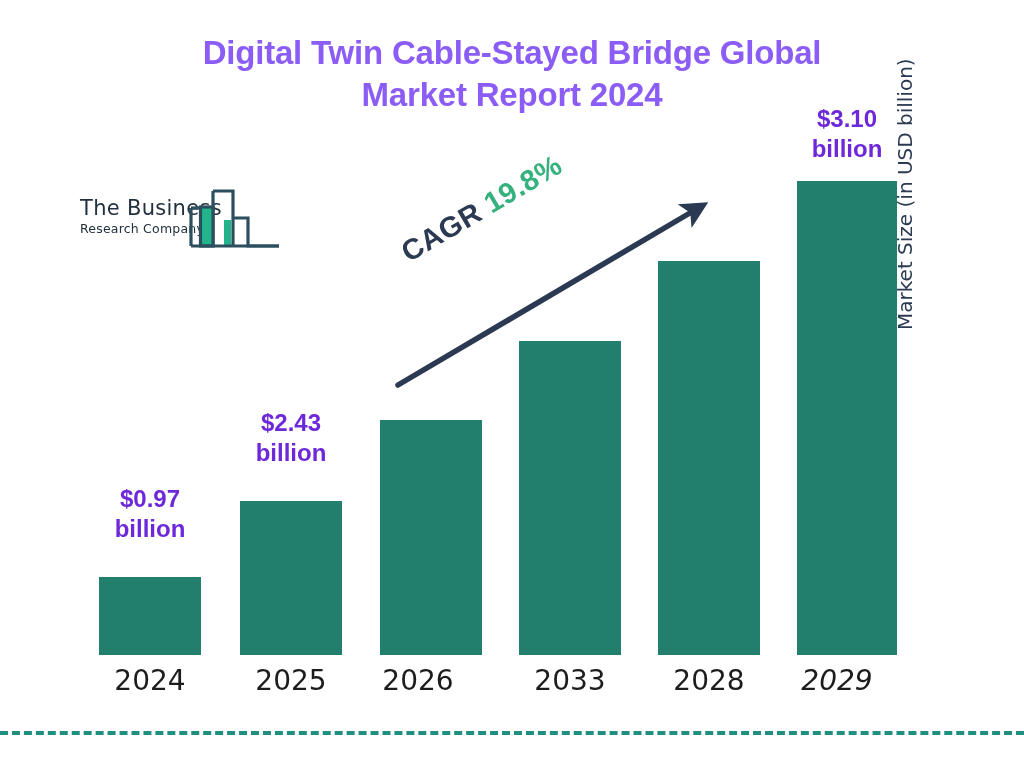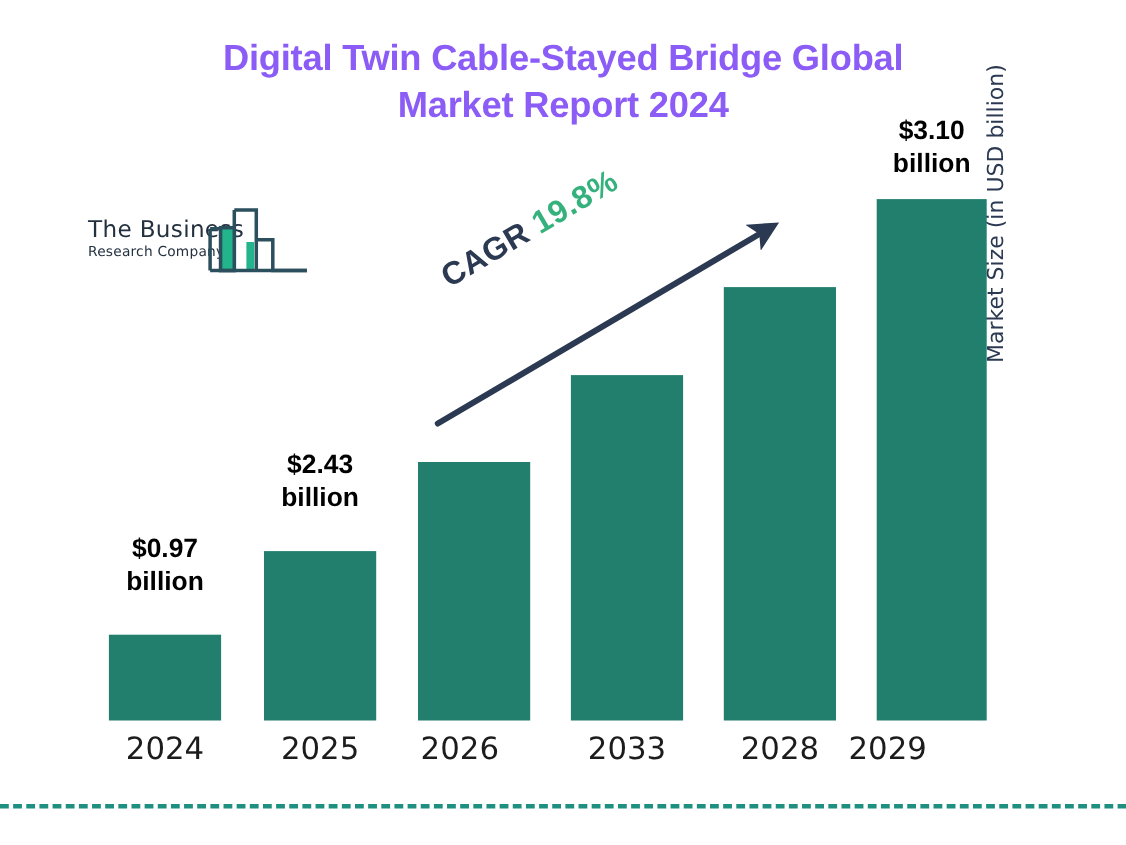--- a/index.html
+++ b/index.html
@@ -84,21 +84,21 @@
   .bar {
     position: absolute;
     background: #227f6e;
   }
   .bar-value {
     position: absolute;
     text-align: center;
     font-size: 24px;
     font-weight: bold;
     line-height: 1.24;
-    color: #000000;
+    color: #6d28d9;
   }
   .tick-label {
     position: absolute;
     text-align: center;
     font-size: 28px;
     color: #1c1c1c;
     font-family: "DejaVu Sans", sans-serif;
     top: 664px;
   }
 
@@ -200,21 +200,21 @@
     <div class="bar-value" style="left:787px; top:104px; width:120px;">
       <div>$3.10</div>
       <div>billion</div>
     </div>
 
     <div class="tick-label" style="left:90px; width:120px;">2024</div>
     <div class="tick-label" style="left:231px; width:120px;">2025</div>
     <div class="tick-label" style="left:358px; width:120px;">2026</div>
     <div class="tick-label" style="left:510px; width:120px;">2033</div>
     <div class="tick-label" style="left:649px; width:120px;">2028</div>
-    <div class="tick-label" style="left:747px; width:120px;">2029</div>
+    <div class="tick-label" style="left:777px; width:120px;font-style:italic;">2029</div>
   </div>
 
   <svg style="position:absolute; left:0; top:0; width:1024px; height:768px; pointer-events:none;" viewBox="0 0 1024 768">
     <defs>
       <marker id="arrowhead" markerWidth="5" markerHeight="5" refX="2.2" refY="2.5" orient="auto" markerUnits="strokeWidth">
         <path d="M0,0 L5,2.5 L0,5 L1.2,2.5 Z" fill="#2b3a52"></path>
       </marker>
     </defs>
     <line x1="398" y1="385" x2="695" y2="210" stroke="#2b3a52" stroke-width="5.5" stroke-linecap="round" marker-end="url(#arrowhead)"></line>
   </svg>

